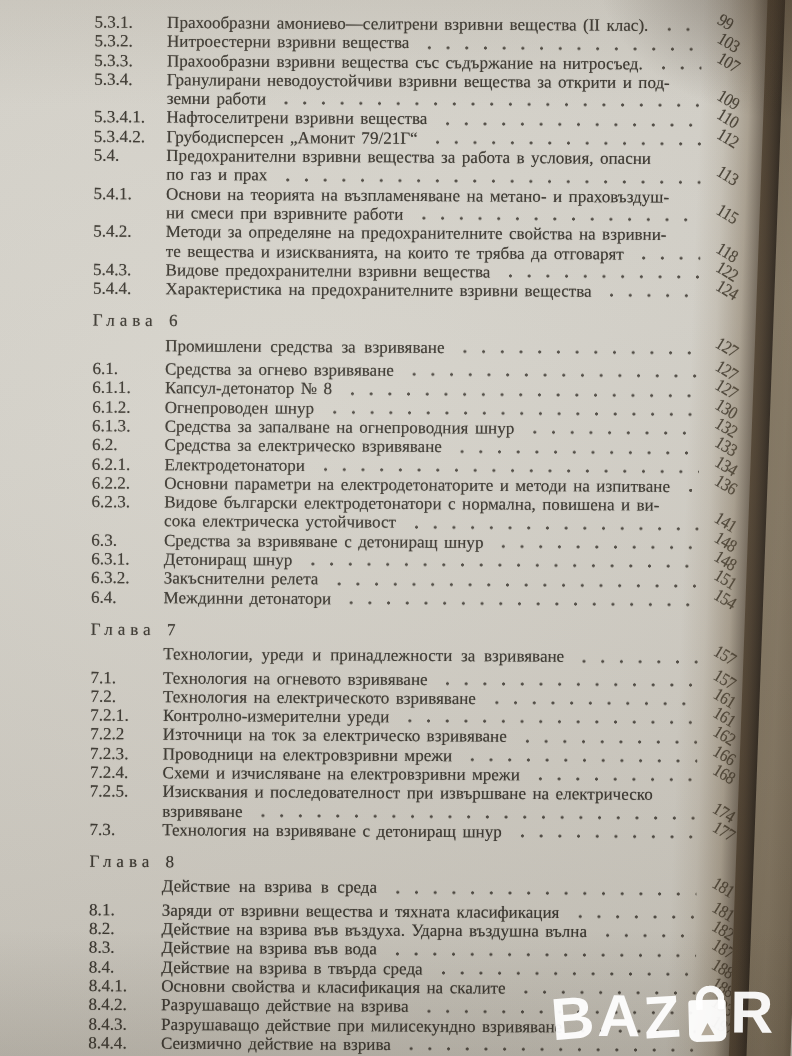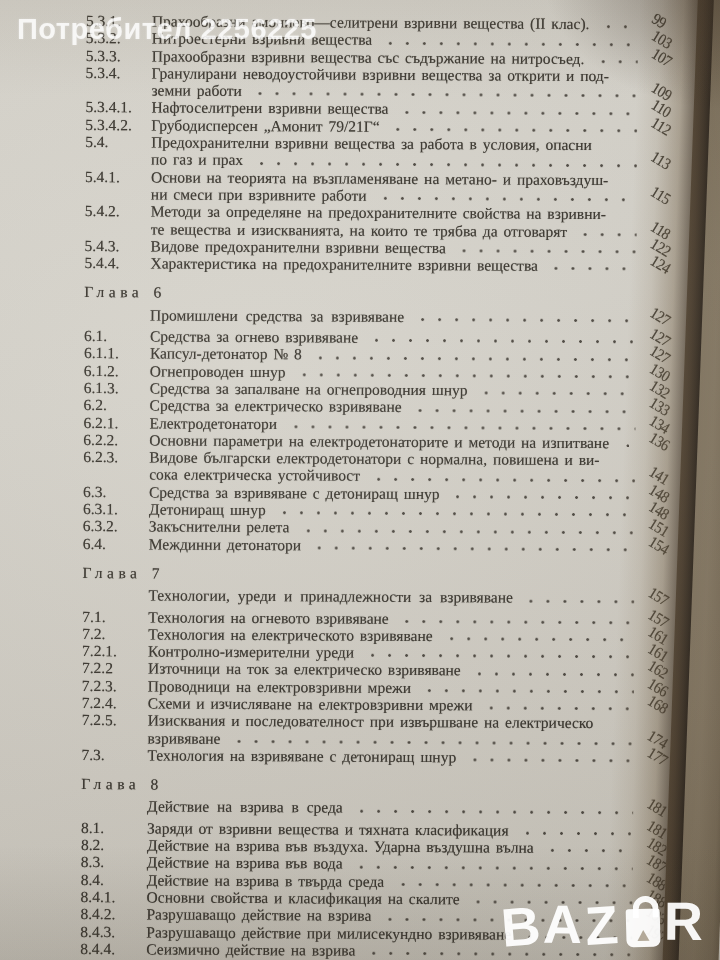--- a/index.html
+++ b/index.html
@@ -347,21 +347,20 @@
         <span class="txt">Сеизмично действие на взрива</span>
         <span class="dots"></span>
         <span class="pg"></span>
       </div>
     </div>
 
   <div class="gutter"></div>
   <div class="page-edges"></div>
   <div class="vignette"></div>
 
-  <div class="wm-user">Потребител 2256225</div>
 
   <div class="wm-logo">
       <span class="ltr">B</span>
       <span class="ltr">A</span>
       <span class="ltr">Z</span>
       <span class="bag" title="A"></span>
       <span class="ltr">R</span>
     </div>
 </div>
 

